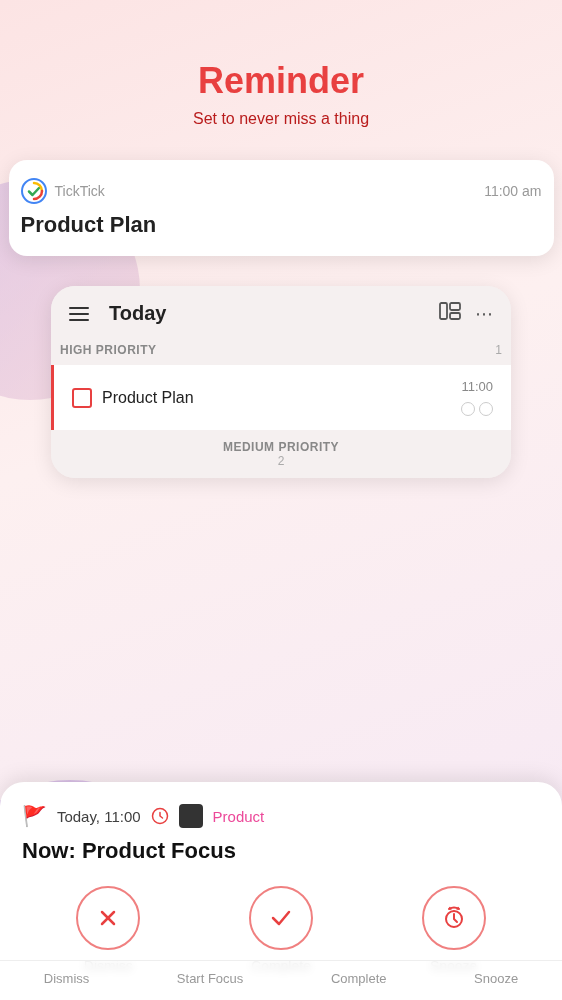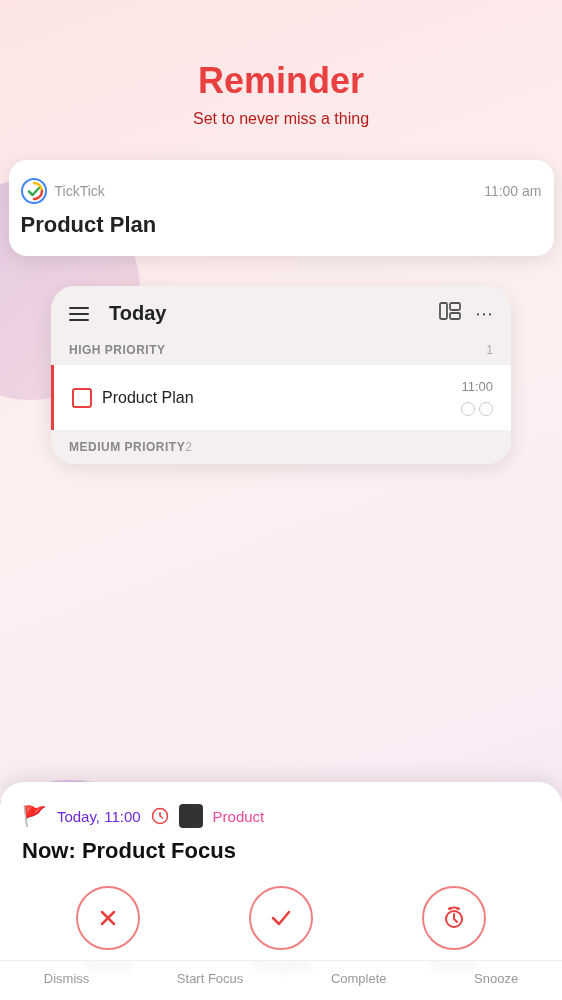--- a/index.html
+++ b/index.html
@@ -144,21 +144,21 @@
     }
     .columns-icon, .more-icon {
       color: #555;
       font-size: 18px;
       cursor: pointer;
     }
 
     
     .task-section-header {
       background: #f5f0f0;
-      padding: 8px 18px;
+      padding: 8px 9px;
       display: flex;
       align-items: center;
       justify-content: space-between;
     }
     .section-label {
       font-size: 12px;
       font-weight: 600;
       color: #888;
       letter-spacing: 0.5px;
     }
@@ -210,20 +210,21 @@
       height: 14px;
       border: 1.5px solid #ccc;
       border-radius: 50%;
     }
     .medium-section {
       background: #f5f0f0;
       padding: 10px 18px;
       display: flex;
       align-items: center;
       justify-content: flex-start;
+      flex-direction: column;
     }
 
     
     .action-sheet {
       position: absolute;
       bottom: 0;
       left: 0;
       right: 0;
       background: #fff;
       border-radius: 24px 24px 0 0;
@@ -236,21 +237,21 @@
       align-items: center;
       gap: 10px;
       margin-bottom: 10px;
     }
     .flag-icon {
       color: #e84040;
       font-size: 20px;
     }
     .action-time {
       font-size: 15px;
-      color: #6d28d9;
+      color: #404040;
       font-weight: 500;
     }
     .action-product-thumb {
       width: 24px;
       height: 24px;
       background: #333;
       border-radius: 4px;
       display: inline-block;
     }
     .action-product-label {

